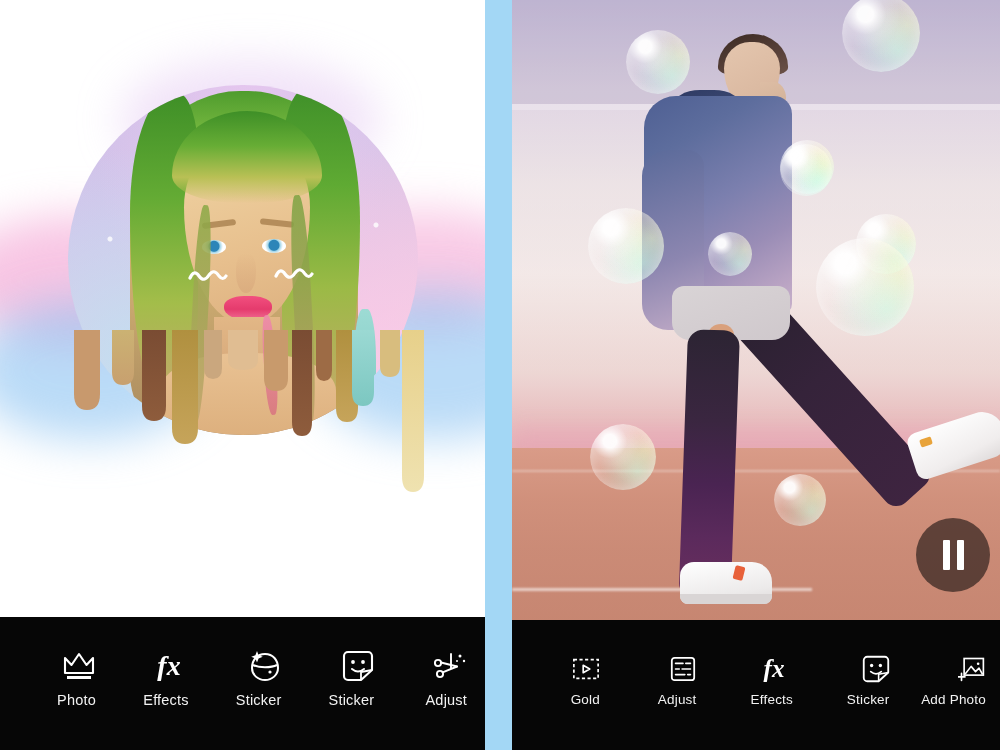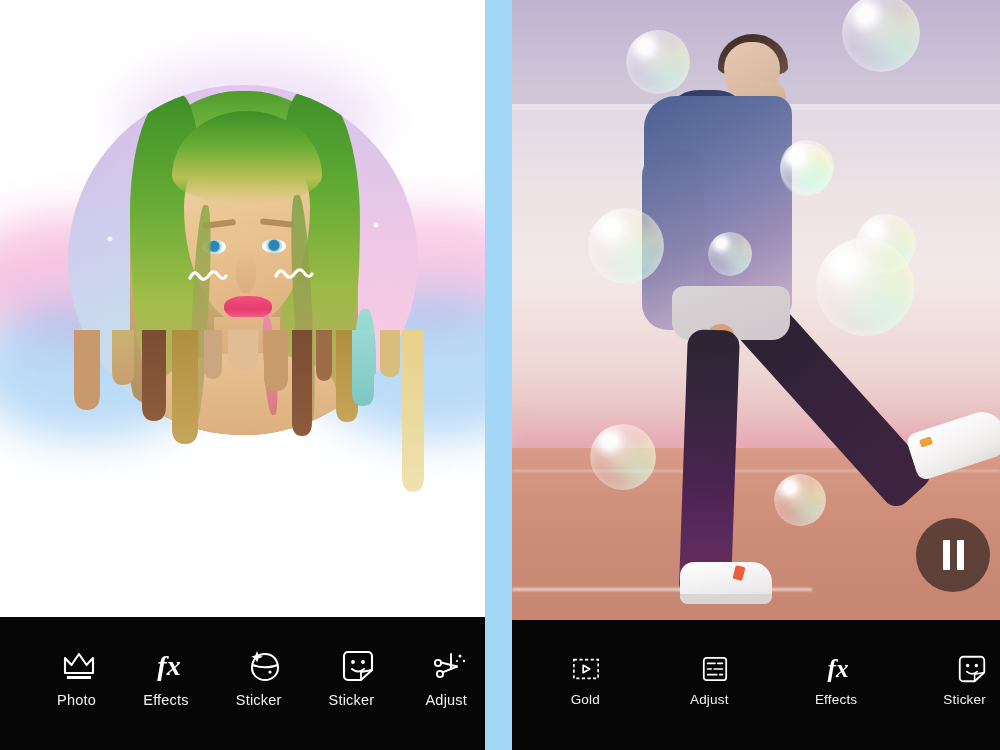--- a/index.html
+++ b/index.html
@@ -498,15 +498,26 @@
             <path d="M6 2 H26 A4 4 0 0 1 30 6 V20 L19 30 H6 A4 4 0 0 1 2 26 V6 A4 4 0 0 1 6 2 Z" fill="none" stroke="#fff" stroke-width="2.1" stroke-linejoin="round"></path>
             <path d="M19 30 L19 22 L30 20" fill="none" stroke="#fff" stroke-width="1.8" stroke-linejoin="round"></path>
             <circle cx="11" cy="12" r="1.9" fill="#fff"></circle>
             <circle cx="21" cy="12" r="1.9" fill="#fff"></circle>
             <path d="M10 19 Q16 24 22 19" fill="none" stroke="#fff" stroke-width="2" stroke-linecap="round"></path>
           </svg>
         </span>
         <span class="lbl">Sticker</span>
       </div>
 
+      <div class="tool">
+        <span class="ico">
+          <svg width="28" height="28" viewBox="0 0 32 32">
+            <rect x="7" y="4" width="22" height="19" fill="none" stroke="#fff" stroke-width="1.9"></rect>
+            <circle cx="23" cy="10" r="1.5" fill="#fff"></circle>
+            <path d="M8 22 L15 13 L20 19 L24 15 L28 22" fill="none" stroke="#fff" stroke-width="1.8" stroke-linejoin="round"></path>
+            <path d="M4 21 V29 M0.5 25 H8" stroke="#fff" stroke-width="1.9" stroke-linecap="round"></path>
+          </svg>
+        </span>
+        <span class="lbl">Add Photo</span>
+      </div>
     </div>
   </div>
 </div>
 
 </body></html>

